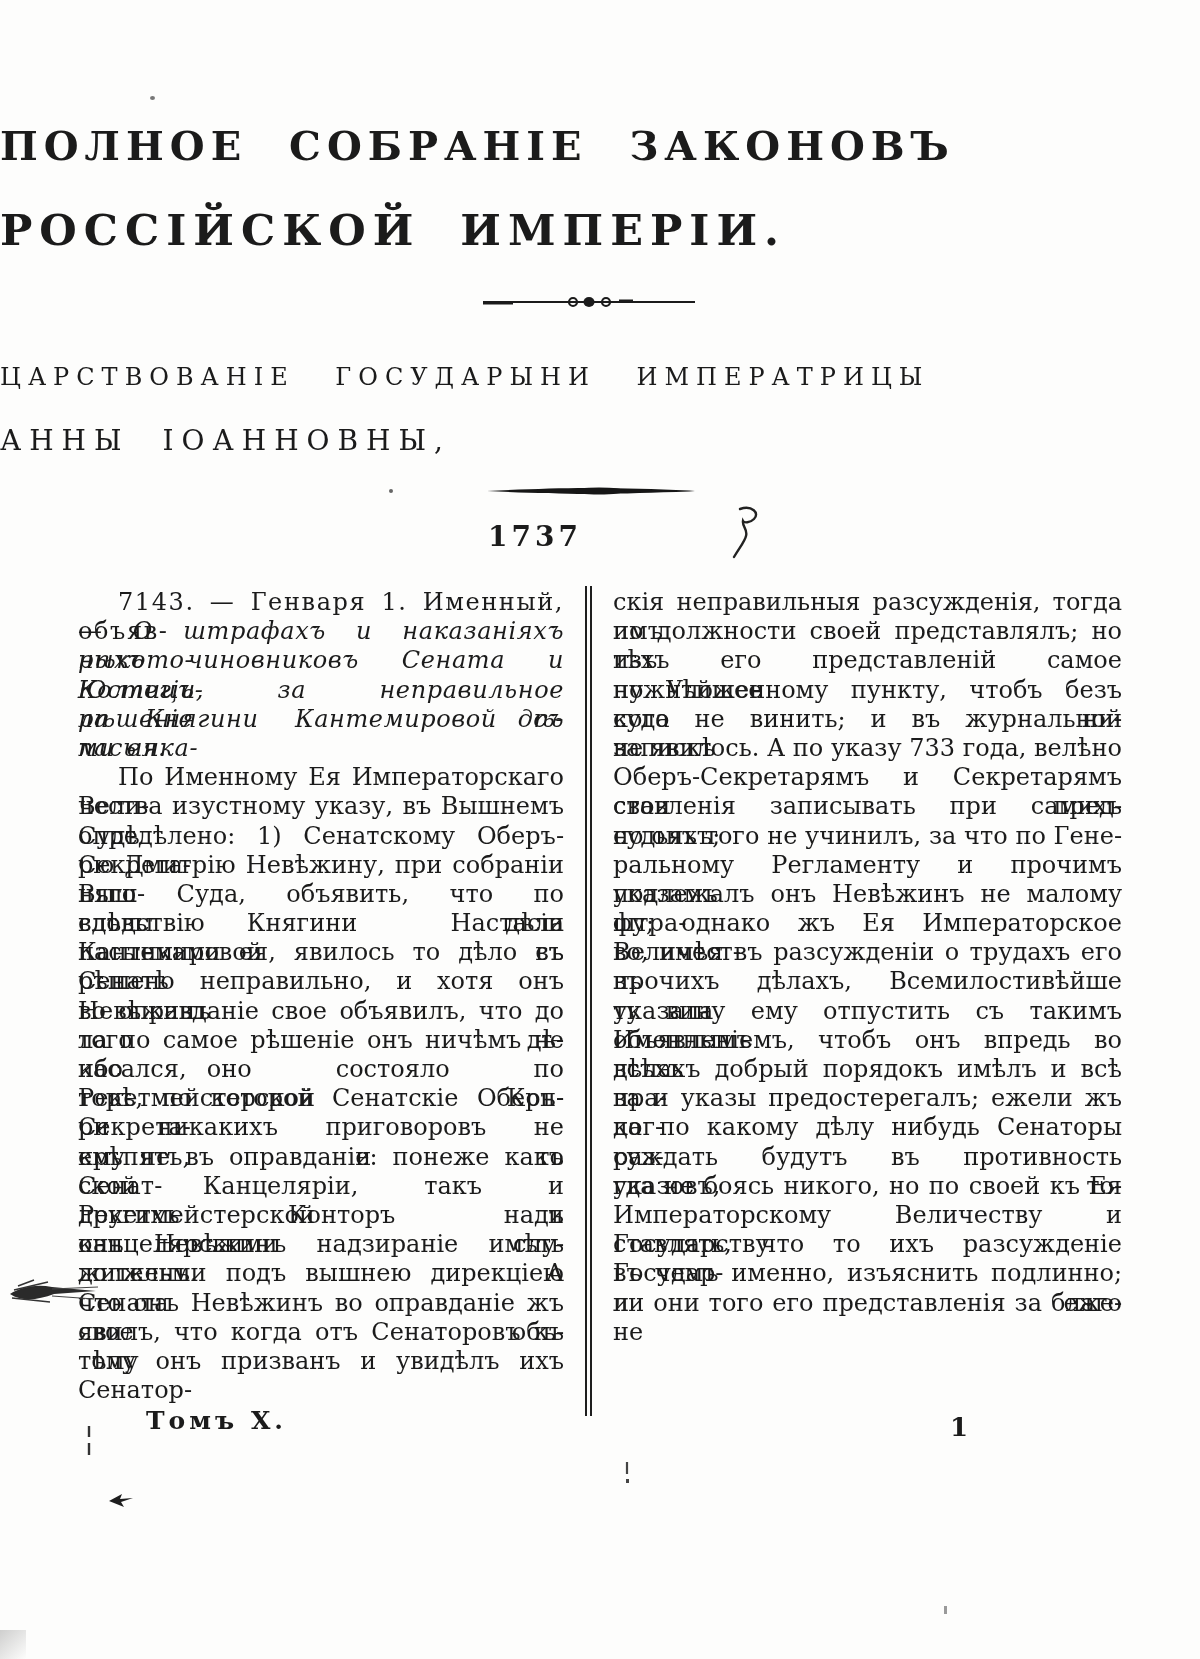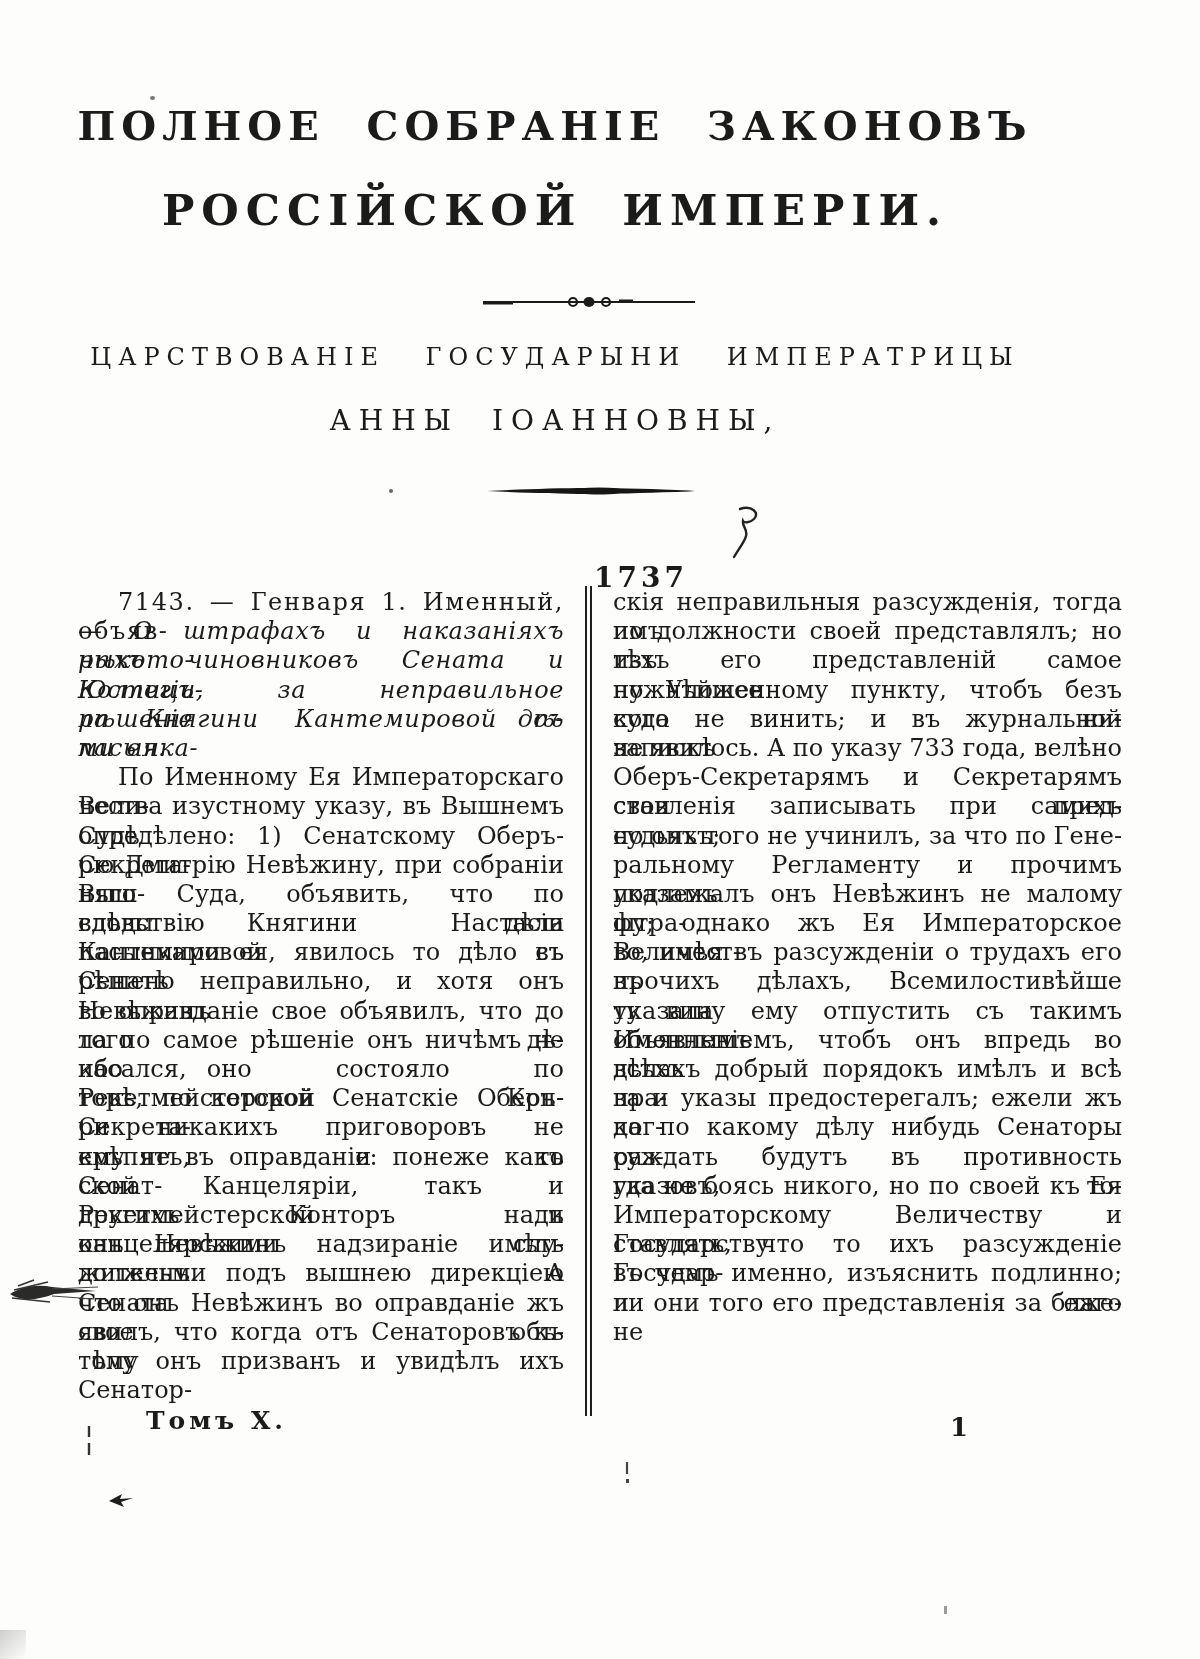--- a/index.html
+++ b/index.html
@@ -4,26 +4,26 @@
 <style>
   html,body { margin:0; padding:0; }
   body {
     width:1200px; height:1659px; position:relative;
     background:#fdfdfc; color:#1b1b1b;
     font-family:"DejaVu Serif", serif;
     overflow:hidden;
   }
   .abs { position:absolute; }
   
-  .header-line { position:absolute; left:0; width:1110px; text-align:center; white-space:nowrap; }
+  .header-line { position:absolute; left:0; width:1110px; text-align:left; white-space:nowrap;margin-top:20px; }
   #title1 { top:102px; font-size:40px; font-weight:bold; letter-spacing:6px; word-spacing:22px; }
   #title2 { top:185px; font-size:43px; font-weight:bold; letter-spacing:7px; word-spacing:18px; }
   #subtitle1 { top:343px; font-size:24px; font-weight:normal; letter-spacing:7px; word-spacing:26px; }
   #subtitle2 { top:404px; font-size:28px; font-weight:normal; letter-spacing:8px; word-spacing:16px; }
-  #year { top:520px; left:488px; width:200px; text-align:right; font-size:28px; font-weight:bold; letter-spacing:4px;margin-top:41px; }
+  #year { top:520px; left:488px; width:200px; text-align:left; font-size:28px; font-weight:bold; letter-spacing:4px; }
 
   
   .col { position:absolute; top:588px; }
   #left-col  { left:78px;  width:486px; }
   #right-col { left:613px; width:509px; }
   .tline {
     font-size:24px; line-height:29.2px; height:29.2px;
     text-align:justify; text-align-last:justify;
     white-space:normal;
   }

